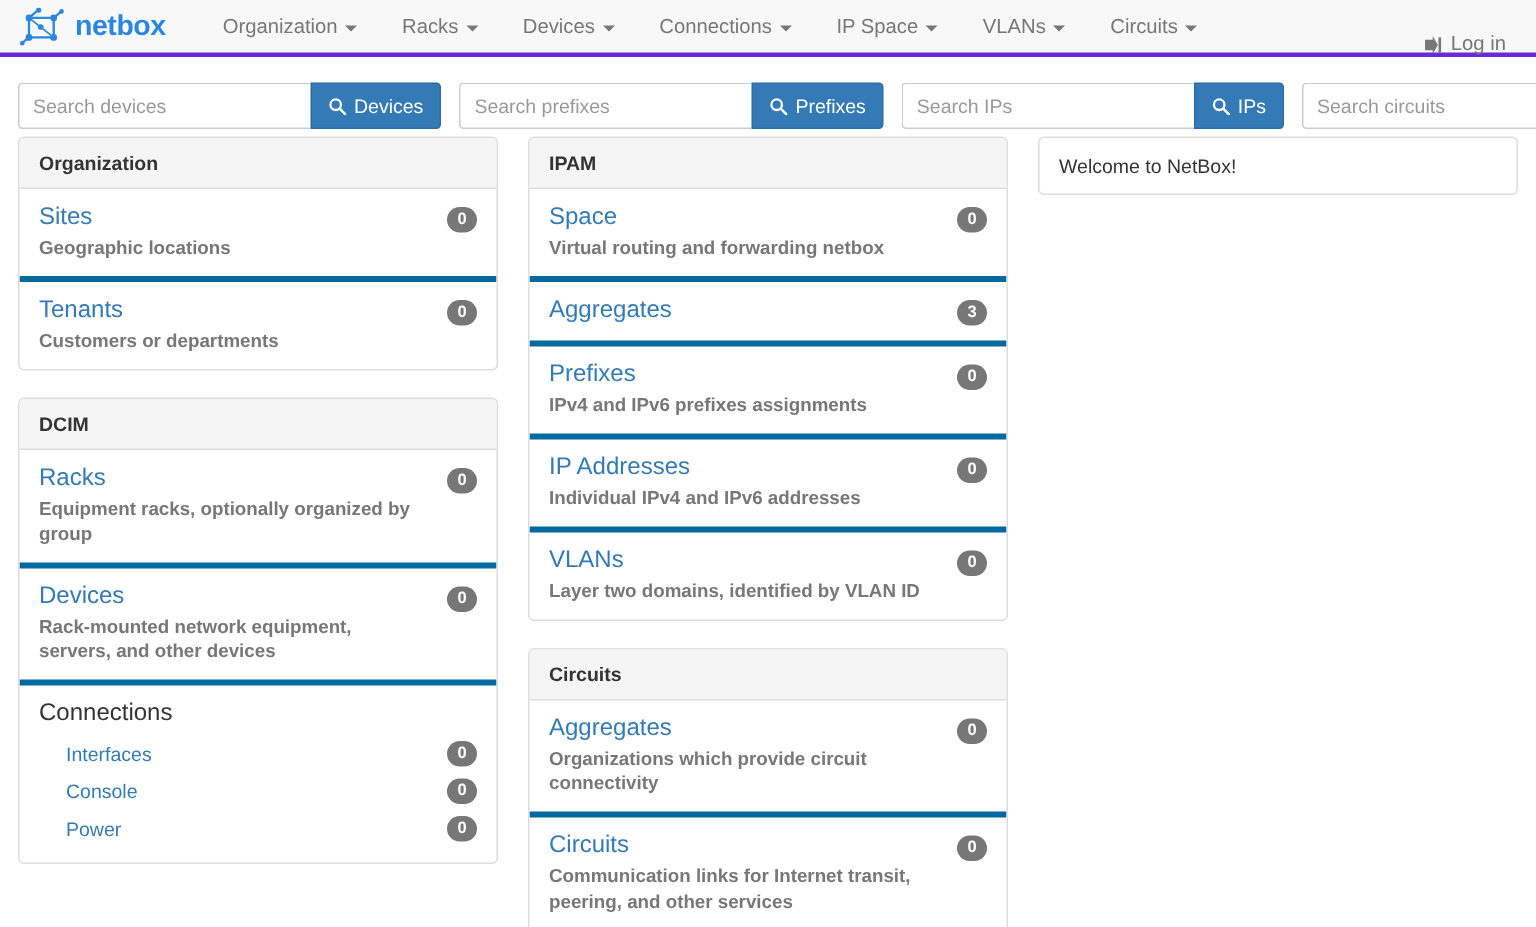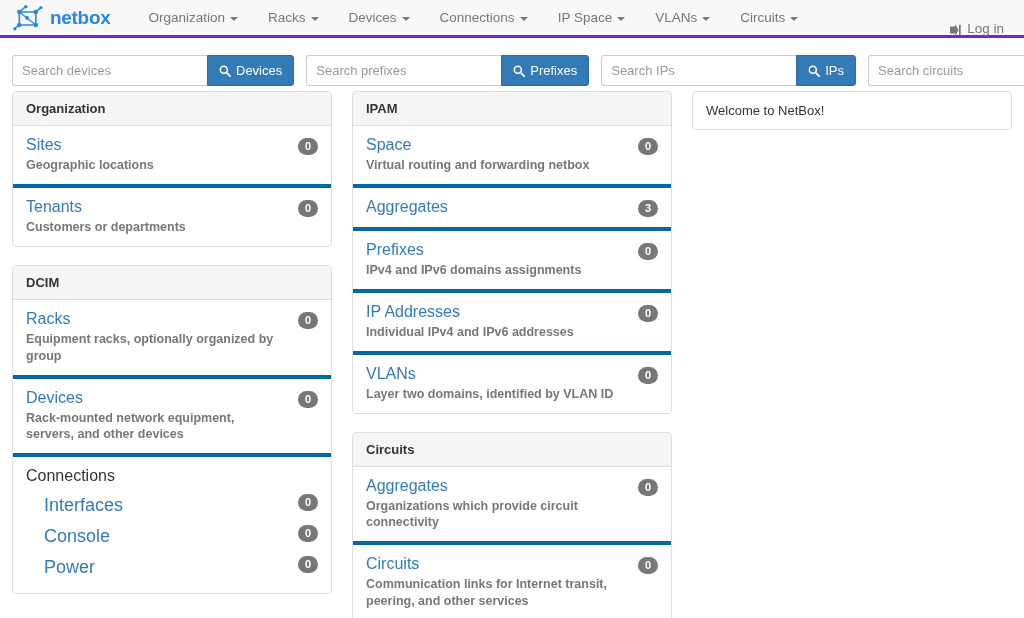--- a/index.html
+++ b/index.html
@@ -184,21 +184,21 @@
     font-weight: bold;
     line-height: 17px;
     text-align: center;
   }
   .sub-list { margin-top: 4px; }
   .sub-row {
     position: relative;
     padding: 5px 0 5px 18px;
   }
   .sub-link {
-    font-size: 18px;
+    font-size: 13px;
     color: #337ab7;
     cursor: pointer;
   }
   .badge-sub {
     position: absolute;
     right: 0;
     top: 4px;
     min-width: 20px;
     height: 17px;
     padding: 0 6px;
@@ -391,21 +391,21 @@
           <span class="row-title">Space</span>
           <div class="row-desc">Virtual routing and forwarding netbox</div>
           <span class="badge">0</span>
         </div>
         <div class="list-row">
           <span class="row-title">Aggregates</span>
           <span class="badge">3</span>
         </div>
         <div class="list-row">
           <span class="row-title">Prefixes</span>
-          <div class="row-desc">IPv4 and IPv6 domains assignments</div>
+          <div class="row-desc">IPv4 and IPv6 prefixes assignments</div>
           <span class="badge">0</span>
         </div>
         <div class="list-row">
           <span class="row-title">IP Addresses</span>
           <div class="row-desc">Individual IPv4 and IPv6 addresses</div>
           <span class="badge">0</span>
         </div>
         <div class="list-row">
           <span class="row-title">VLANs</span>
           <div class="row-desc">Layer two domains, identified by VLAN ID</div>

